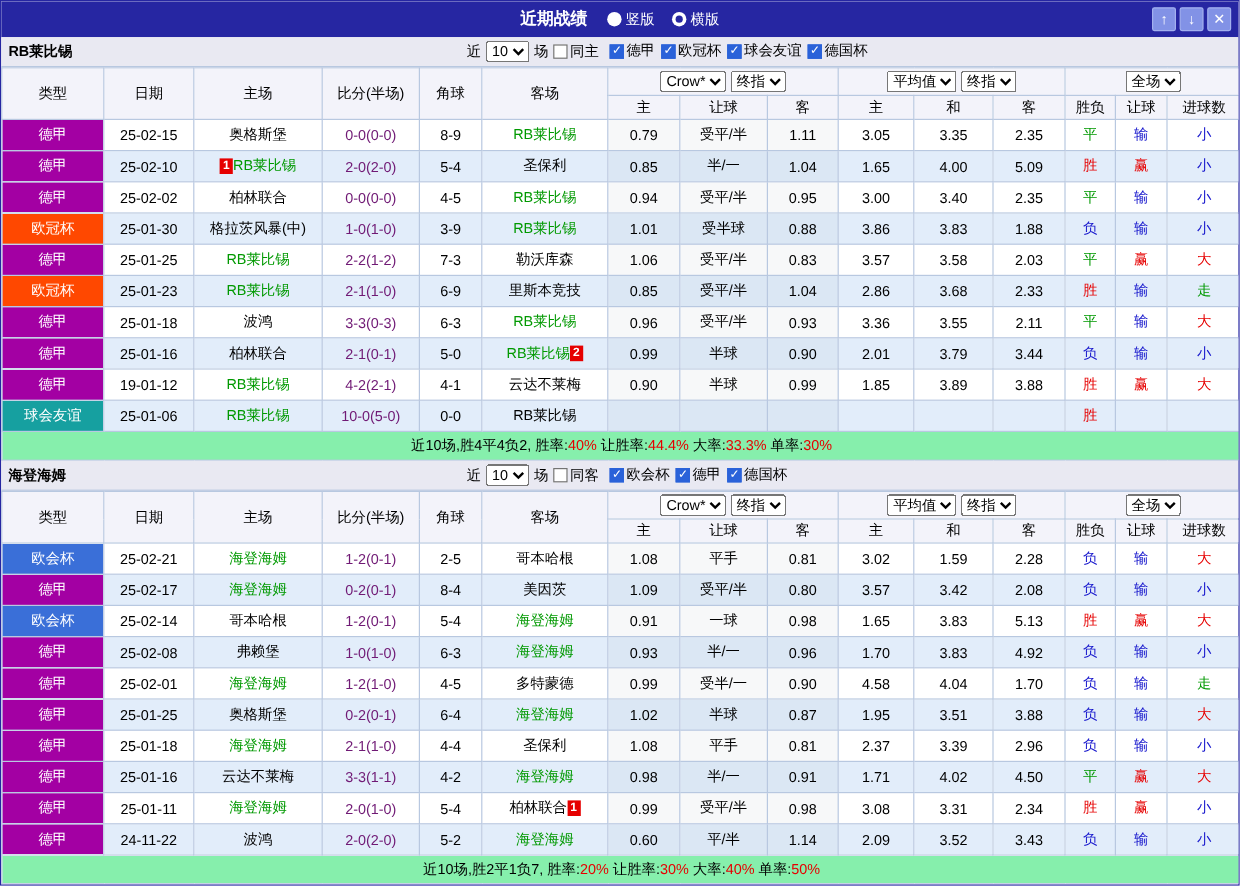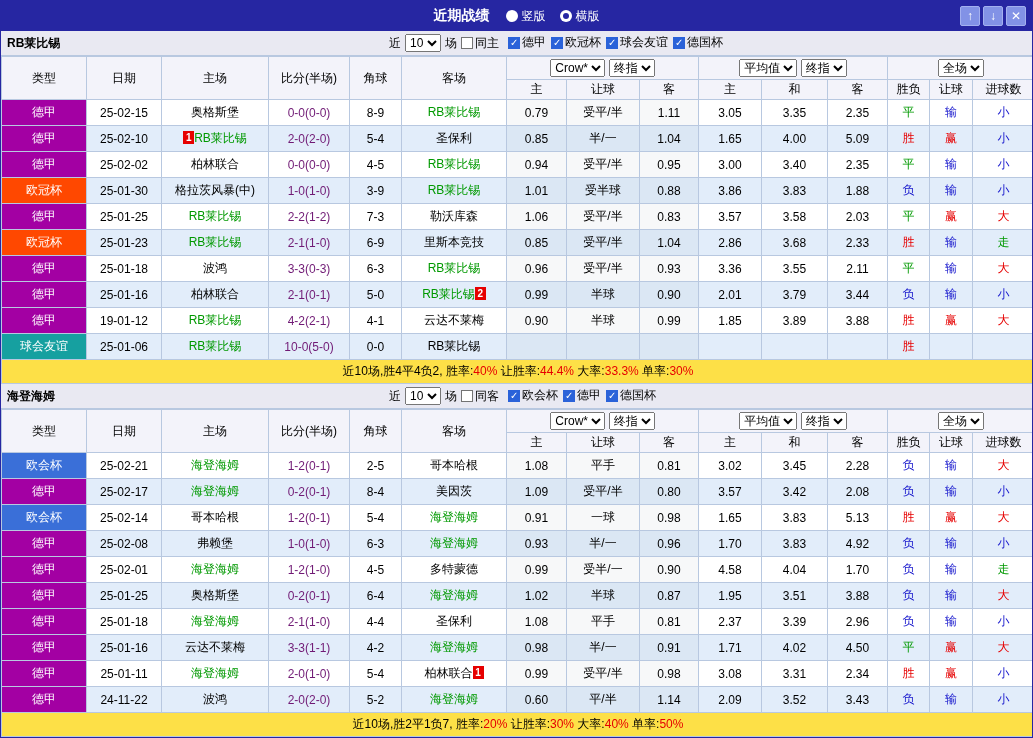--- a/index.html
+++ b/index.html
@@ -23,21 +23,21 @@
   .cb.checked::after{content:"✓";position:absolute;left:1px;top:-1px;color:#fff;font-size:10px;font-weight:bold;line-height:12px}
   
   table{width:100%;border-collapse:collapse;table-layout:fixed}
   th,td{border:1px solid #b8c8e0;text-align:center;overflow:hidden;white-space:nowrap;padding:0 1px}
   thead th{background:#f3f3fa;font-weight:normal}
   tr.h1 th{height:23px}
   tr.h2 th{height:20px}
   tbody td{height:26px}
   tbody tr:nth-child(even){background:#e2edfa}
   td.asian{background-color:rgba(120,130,160,0.06)}
-  tfoot td{height:24px;background:#fde047}
+  tfoot td{height:24px;background:#86efac}
   select{font-size:12px;height:18px;vertical-align:middle}
   
   .lg-dj{background:#a300a3;color:#fff}
   .lg-og{background:#ff4800;color:#fff}
   .lg-qh{background:#16a0a0;color:#fff}
   .lg-oh{background:#3a6fd8;color:#fff}
   
   .t-focus{color:#009900}
   .t-score{color:#701a75}
   .c-r{color:#e60000}
@@ -402,21 +402,21 @@
           <td class="lg-oh">欧会杯</td>
           <td>25-02-21</td>
           <td><span class="t-focus">海登海姆</span></td>
           <td class="t-score">1-2(0-1)</td>
           <td>2-5</td>
           <td><span>哥本哈根</span></td>
           <td class="asian">1.08</td>
           <td class="asian">平手</td>
           <td class="asian">0.81</td>
           <td>3.02</td>
-          <td>3.45</td>
+          <td>1.59</td>
           <td>2.28</td>
           <td class="c-b">负</td>
           <td class="c-b">输</td>
           <td class="c-r">大</td>
         </tr>
         <tr>
           <td class="lg-dj">德甲</td>
           <td>25-02-17</td>
           <td><span class="t-focus">海登海姆</span></td>
           <td class="t-score">0-2(0-1)</td>

